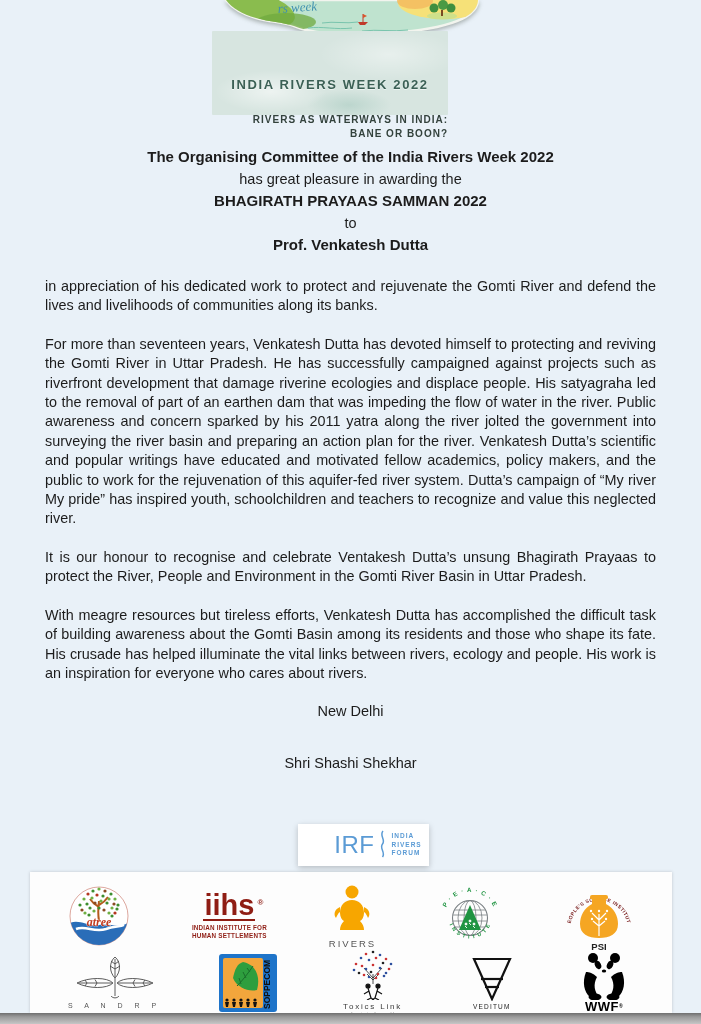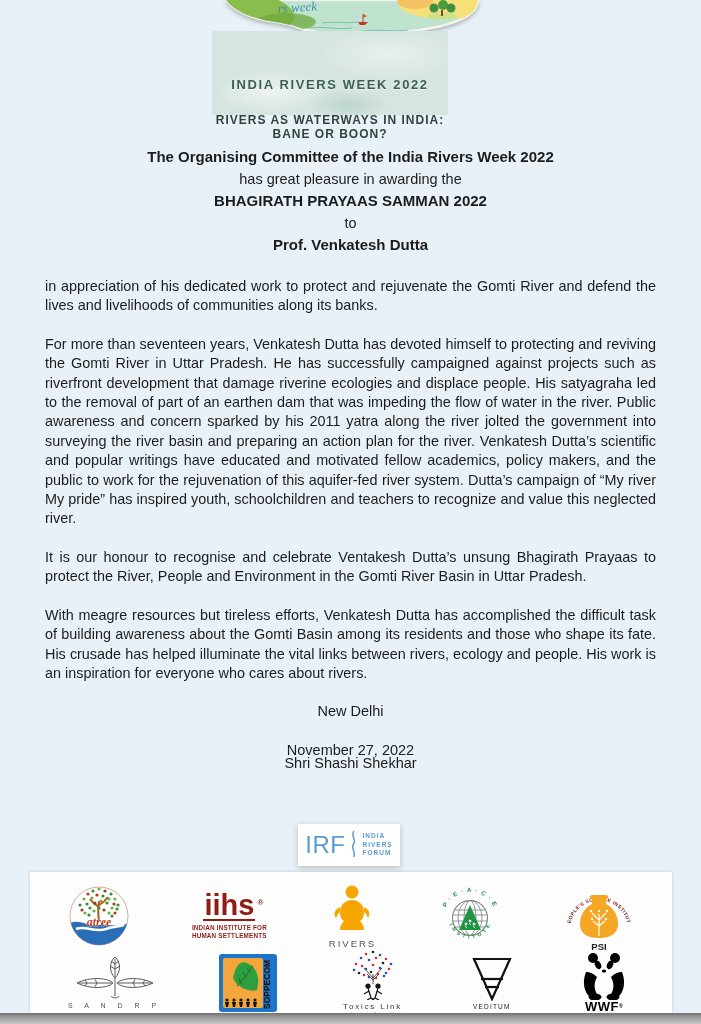--- a/index.html
+++ b/index.html
@@ -18,40 +18,40 @@
       radial-gradient(ellipse 80px 30px at 25% 72%, rgba(255,255,255,.55), rgba(255,255,255,0) 70%),
       radial-gradient(ellipse 100px 36px at 75% 28%, rgba(255,255,255,.42), rgba(255,255,255,0) 70%),
       radial-gradient(ellipse 60px 22px at 58% 88%, rgba(183,211,202,.85), rgba(183,211,202,0) 70%);
     text-align:center;border-radius:1px;
   }
   .event-title{
     margin:16px;padding-top:30px;font-size:13px;font-weight:bold;letter-spacing:1.6px;
     color:#3b6055;text-shadow:0 1px 0 rgba(255,255,255,.55);
   }
   .event-subtitle{
-    margin:21px 0 0 0;font-size:12px;font-weight:bold;letter-spacing:1px;
-    color:#33423c;line-height:14px;
+    margin:21px 0 0 0;font-size:10px;font-weight:bold;letter-spacing:1px;
+    color:#33423c;line-height:14px;text-align:right;
   }
   
   .headings{position:absolute;top:146px;left:0;width:701px;text-align:center;}
   .headings p{margin:0;line-height:22px;font-size:14.5px;}
   .headings .hl-bold{font-weight:bold;font-size:15px;}
   
   .citation{position:absolute;top:277px;left:45px;width:611px;}
   .citation p{margin:0 0 19px 0;font-size:14.4px;line-height:19.4px;text-align:justify;}
   
   .place-date{position:absolute;top:684px;left:0;width:701px;text-align:center;}
   .place-date p{margin:16px;font-size:14.5px;line-height:23px;}
   .signatory{position:absolute;top:751px;left:0;width:701px;text-align:center;}
   .signatory p{margin:0;font-size:14.5px;line-height:24px;}
   
   .irf-card{
     position:absolute;top:824px;left:298px;width:102px;height:42px;background:#ffffff;
     box-shadow:0 2px 6px rgba(0,0,0,.22);
-    display:flex;align-items:center;justify-content:center;gap:4px;
+    display:flex;align-items:center;justify-content:center;gap:4px;padding-left:29px;
   }
   .irf-acronym{font-size:24px;color:#5b9bd5;font-weight:500;letter-spacing:.5px;}
   .irf-lines{font-size:6.5px;font-weight:bold;color:#5b9bd5;letter-spacing:1px;line-height:8.5px;text-align:left;}
   
   .footer-strip{
     position:absolute;top:872px;left:30px;width:642px;height:141px;background:#fdfdfd;
     box-shadow:0 0 3px rgba(0,0,0,.18);
   }
   .logo-row{display:flex;align-items:center;justify-content:space-between;padding:0 38px;}
   .logo-row1{height:76px;padding-top:6px;}
@@ -124,21 +124,20 @@
 
 <div class="citation">
   <p>in appreciation of his dedicated work to protect and rejuvenate the Gomti River and defend the lives and livelihoods of communities along its banks.</p>
   <p>For more than seventeen years, Venkatesh Dutta has devoted himself to protecting and reviving the Gomti River in Uttar Pradesh. He has successfully campaigned against projects such as riverfront development that damage riverine ecologies and displace people. His satyagraha led to the removal of part of an earthen dam that was impeding the flow of water in the river. Public awareness and concern sparked by his 2011 yatra along the river jolted the government into surveying the river basin and preparing an action plan for the river. Venkatesh Dutta’s scientific and popular writings have educated and motivated fellow academics, policy makers, and the public to work for the rejuvenation of this aquifer-fed river system. Dutta’s campaign of “My river My pride” has inspired youth, schoolchildren and teachers to recognize and value this neglected river.</p>
   <p>It is our honour to recognise and celebrate Ventakesh Dutta’s unsung Bhagirath Prayaas to protect the River, People and Environment in the Gomti River Basin in Uttar Pradesh.</p>
   <p>With meagre resources but tireless efforts, Venkatesh Dutta has accomplished the difficult task of building awareness about the Gomti Basin among its residents and those who shape its fate. His crusade has helped illuminate the vital links between rivers, ecology and people. His work is an inspiration for everyone who cares about rivers.</p>
 </div>
 
 <div class="place-date">
   <p>New Delhi</p>
-  <p>November 27, 2022</p>
 </div>
 
 <div class="signatory">
   <p>Shri Shashi Shekhar</p>
 </div>
 
 <div class="irf-card">
   <span class="irf-acronym">IRF</span>
   <svg width="9" height="32" viewBox="0 0 9 32">
     <path d="M5,2 C1,6.5 8,10.5 4.5,15 C1,19.5 8,23.5 4.5,28" stroke="#5b9bd5" stroke-width="1.5" fill="none"></path>

